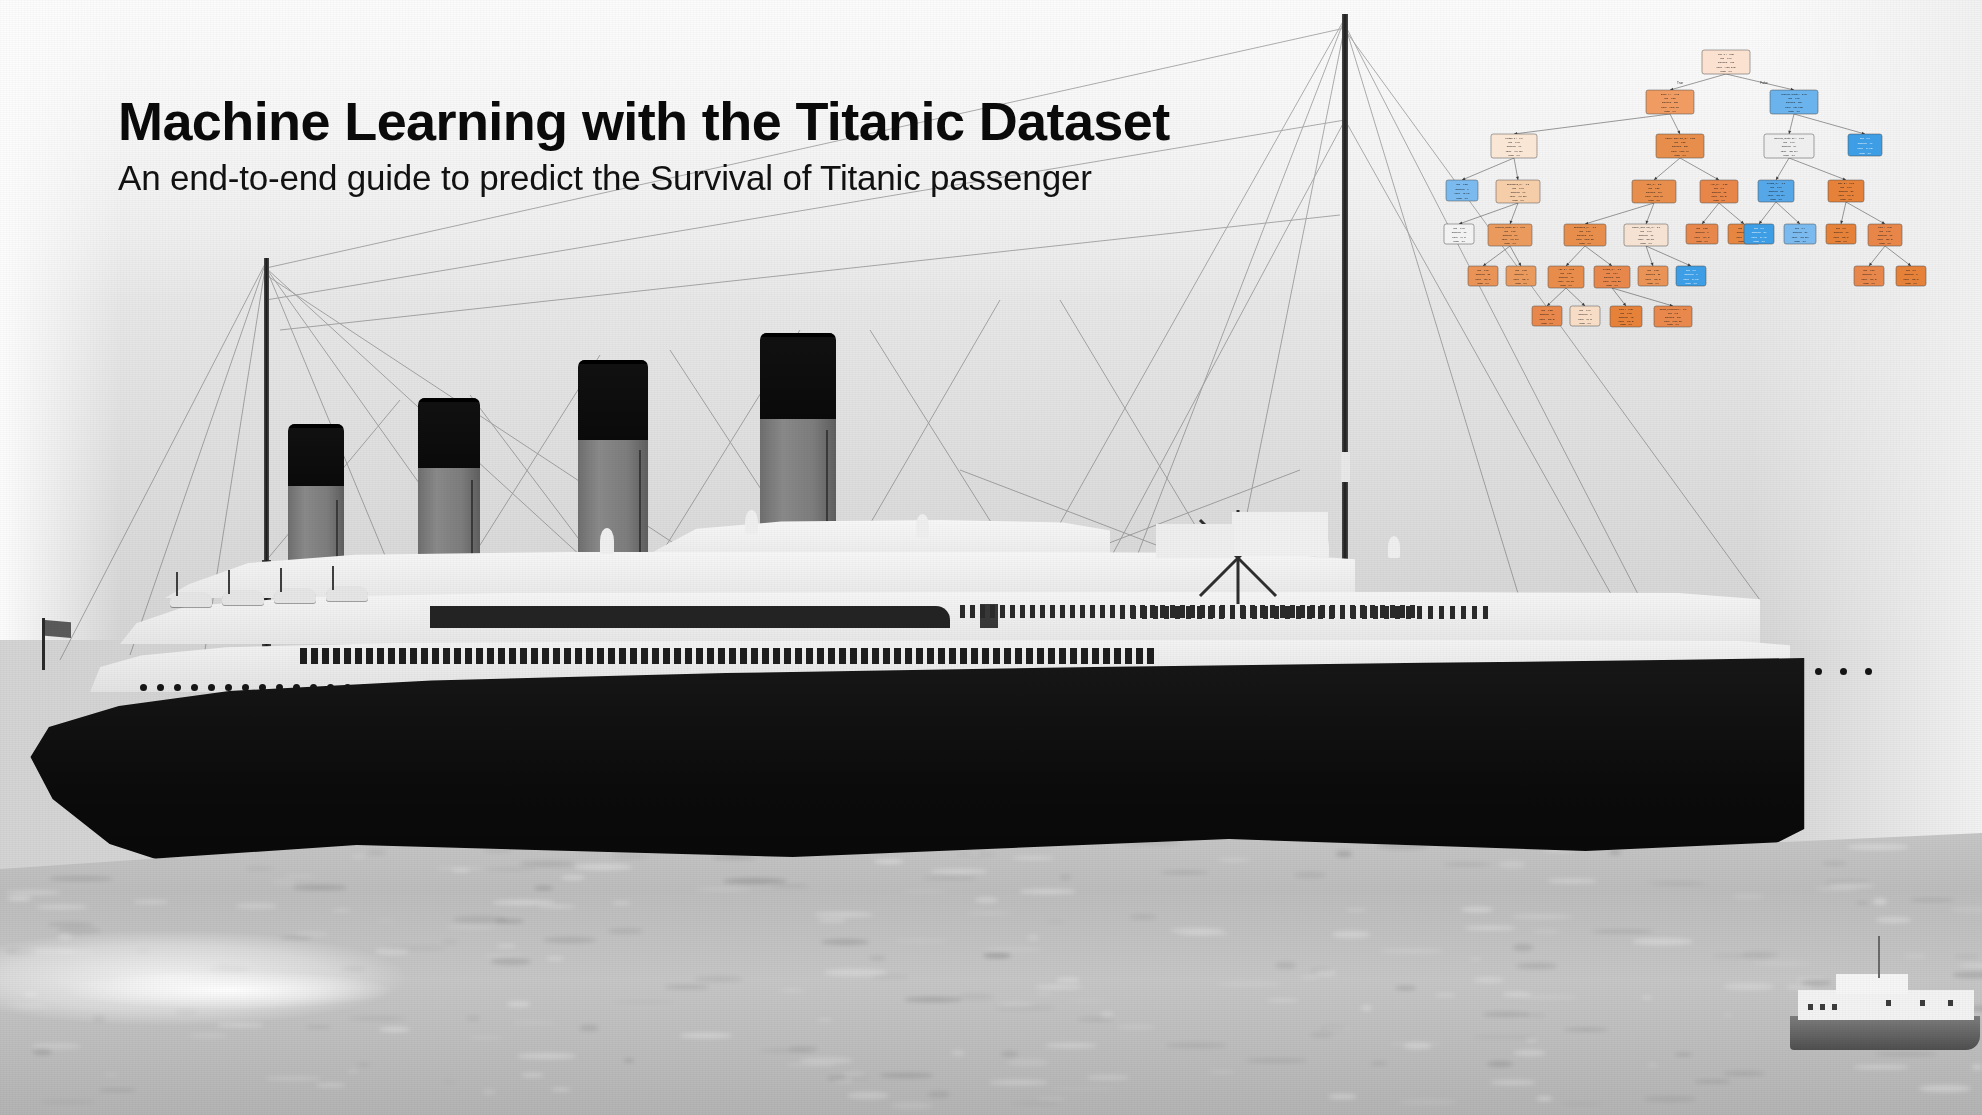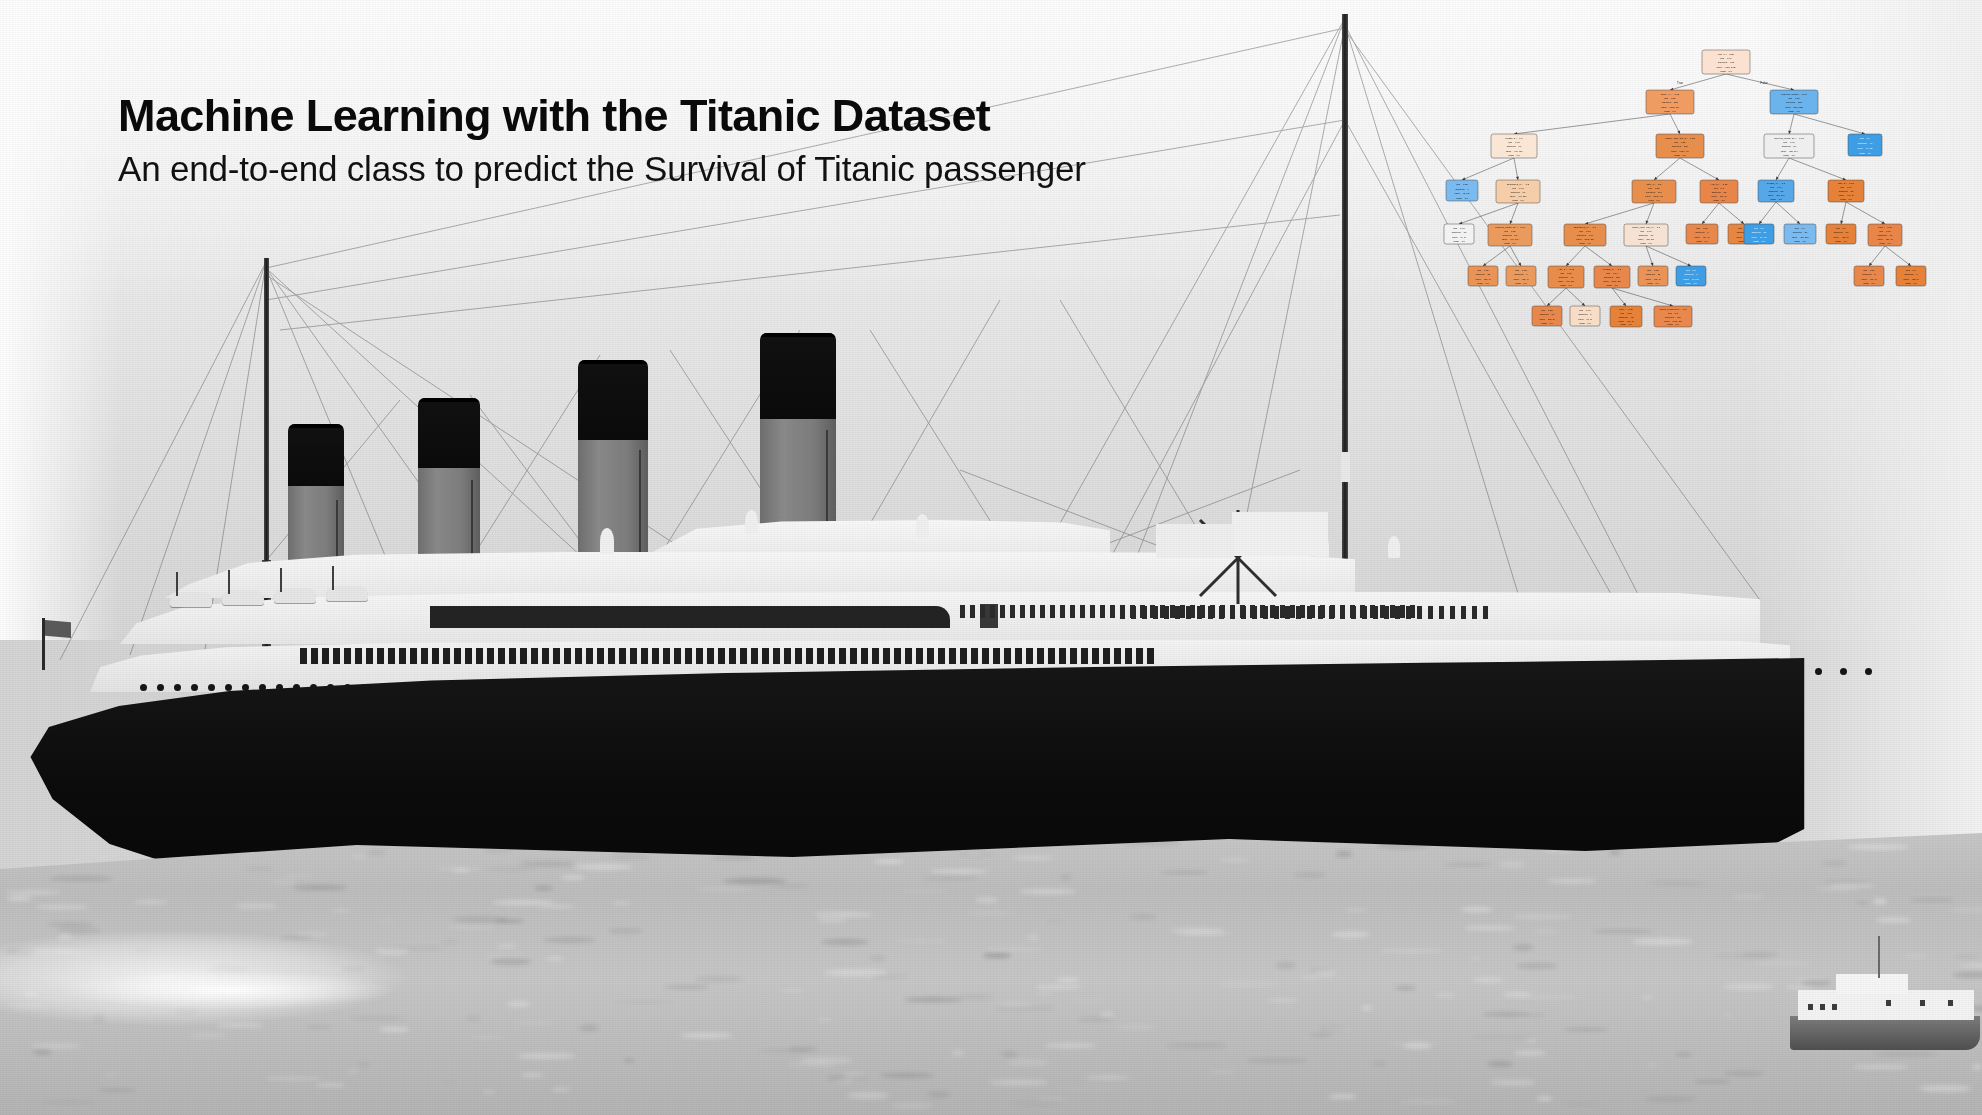--- a/index.html
+++ b/index.html
@@ -127,21 +127,21 @@
   #tug .tHull{ position:absolute; left:0; bottom:0; width:190px; height:34px;
       background:linear-gradient(180deg,#7d7d7d,#4f4f4f); border-radius:0 0 14px 4px; }
   #tug .tSuper{ position:absolute; left:8px; bottom:30px; width:176px; height:30px; background:#f3f3f3; }
   #tug .tBridge{ position:absolute; left:46px; bottom:56px; width:72px; height:20px; background:#f6f6f6; }
   #tug .tMast{ position:absolute; left:88px; bottom:72px; width:2px; height:42px; background:#6a6a6a; }
   #tug .tWin{ position:absolute; width:5px; height:6px; background:#3c3c3c; }
 
   
   #title-block{ position:absolute; left:118px; top:92px; }
   #title{
-    font-size:45px; font-weight:700; color:#0a0a0a; letter-spacing:-.6px;
+    font-size:54px; font-weight:700; color:#0a0a0a; letter-spacing:-.6px;
     line-height:1.08; white-space:nowrap;
   }
   #subtitle{
     margin-top:8px; font-size:35px; font-weight:400; color:#111; letter-spacing:-.2px;
     line-height:1.12; white-space:nowrap;
   }
 
   
   #tree{ position:absolute; left:1434px; top:34px; width:540px; height:300px; }
   #tree svg{ display:block; }
@@ -844,21 +844,21 @@
       <div class="tWin" style="left:96px;bottom:44px"></div>
       <div class="tWin" style="left:130px;bottom:44px"></div>
       <div class="tWin" style="left:158px;bottom:44px"></div>
     </div>
 
     <div id="grain"></div>
   </div>
 
   <div id="title-block">
     <div id="title">Machine Learning with the Titanic Dataset</div>
-    <div id="subtitle">An end-to-end class to predict the Survival of Titanic passenger</div>
+    <div id="subtitle">An end-to-end guide to predict the Survival of Titanic passenger</div>
   </div>
 
   <div id="tree">
     <svg id="tree-svg" viewBox="0 0 540 300" width="540" height="300">
         <path d="M292,40 L236,56" class="edge"></path>
         <path d="M236,56 L238.66479494060457,53.67860646926716 L239.48895832429668,56.56317831218963 Z" fill="#3a3a3a"></path>
         <path d="M292,40 L360,56" class="edge"></path>
         <path d="M360,56 L356.54150606074427,56.72719988457862 L357.22862406192087,53.80694837957788 Z" fill="#3a3a3a"></path>
         <path d="M236,80 L80,100" class="edge"></path>
         <path d="M80,100 L82.98327485301667,98.10525169181805 L83.36476780097277,101.0808966858756 Z" fill="#3a3a3a"></path>

